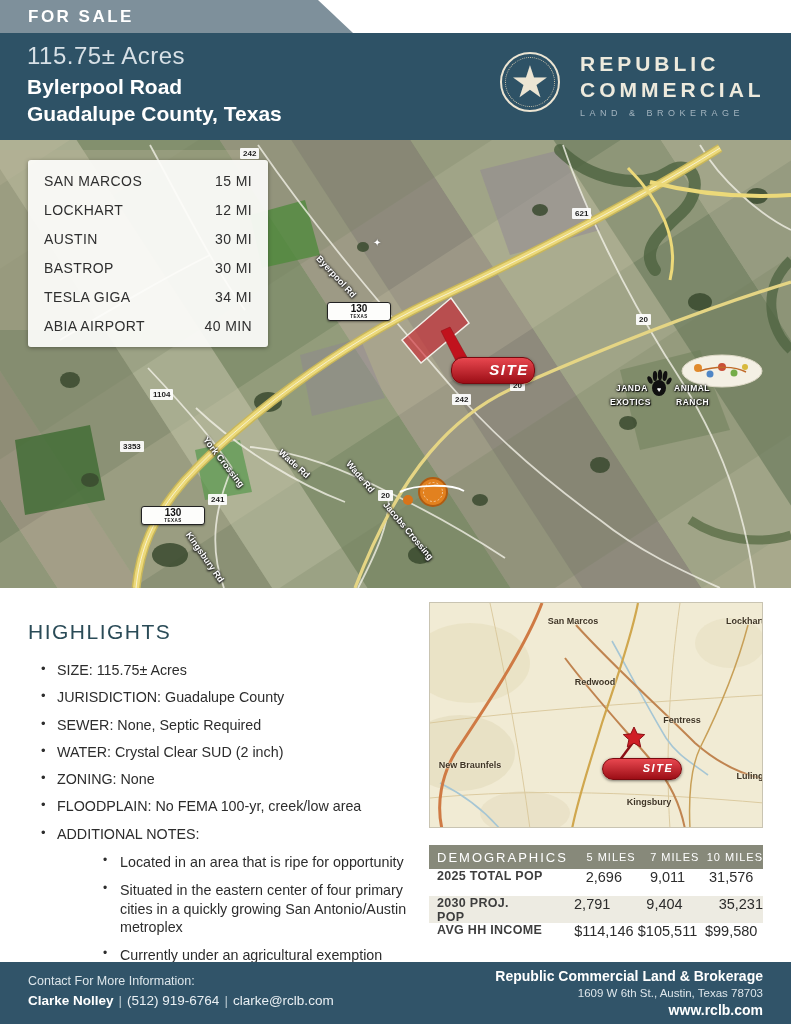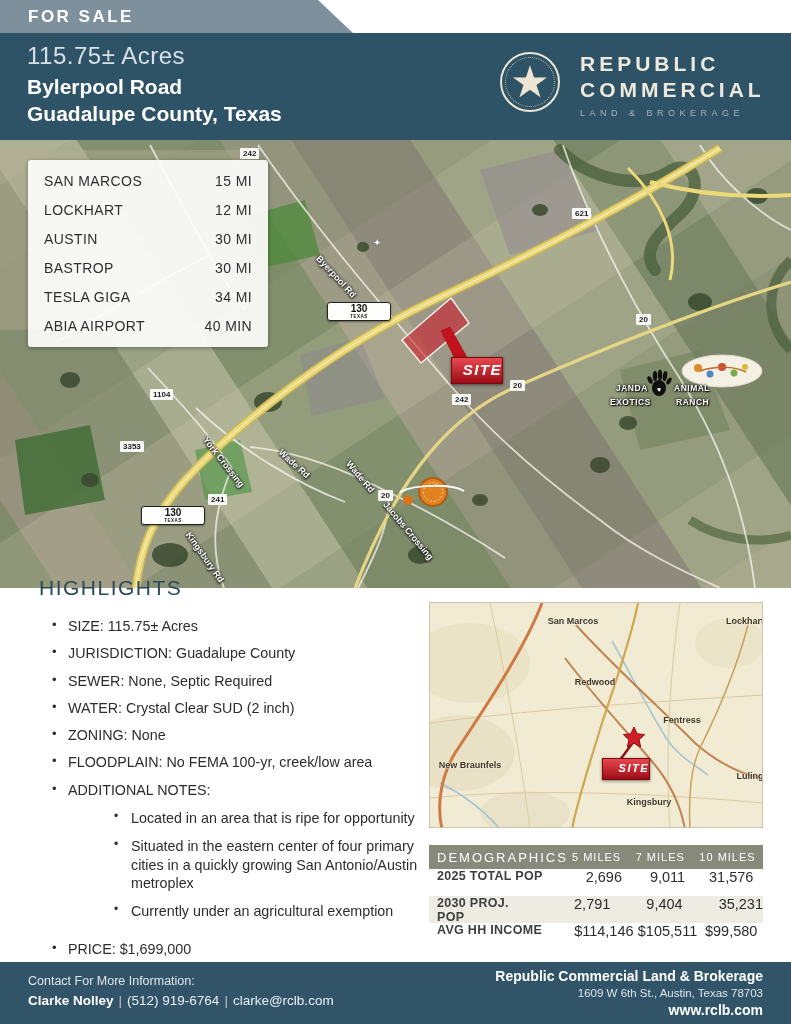--- a/index.html
+++ b/index.html
@@ -43,28 +43,28 @@
   .map-lbl{position:absolute;background:rgba(255,255,255,.92);color:#1d1d1d;font-size:8px;
         font-weight:bold;line-height:11px;padding:0 3px;border-radius:1px;}
   .shield{position:absolute;width:26px;background:#fdfdfb;border:1px solid #222;border-radius:3px;
         text-align:center;padding:1px 18px;box-shadow:0 1px 2px rgba(0,0,0,.4);}
   .shield .num{font-size:10px;font-weight:bold;color:#111;line-height:10px;}
   .shield .st{font-size:4.5px;font-weight:bold;color:#111;line-height:5px;letter-spacing:.5px;}
   .road-name{position:absolute;color:#fff;font-size:9px;font-weight:bold;white-space:nowrap;
         text-shadow:0 0 2px #222,0 0 3px #222,1px 1px 2px #222;transform-origin:left center;}
   .janda-word{position:absolute;color:#fff;font-size:8.5px;font-weight:bold;letter-spacing:.5px;
         text-shadow:0 0 2px #111,0 0 3px #111,1px 1px 1px #111;}
-  .site-badge{position:absolute;border-radius:0;border:1px solid #7a090f;color:#fff;
-        font-weight:bold;font-style:italic;text-align:right;letter-spacing:1.5px;
-        background:linear-gradient(#e8474f,#9c0e16);box-shadow:0 1px 3px rgba(0,0,0,.5);}
+  .site-badge{position:absolute;border-radius:12px;border:1px solid #7a090f;color:#fff;
+        font-weight:bold;font-style:italic;text-align:center;letter-spacing:1.5px;
+        background:linear-gradient(#e8474f,#9c0e16);box-shadow:0 1px 3px rgba(0,0,0,.5);padding-left:32px;}
   .site-badge.aerial-site{left:451px;top:217px;width:50px;height:25px;font-size:15px;line-height:24px;}
   .star-dot{position:absolute;left:373px;top:97px;color:#fff;font-size:10px;text-shadow:0 0 2px #555;}
 
   
-  .highlights{position:absolute;left:28px;top:576px;width:395px;margin-left:11px;}
+  .highlights{position:absolute;left:28px;top:620px;width:395px;}
   .hl-title{font-size:21px;letter-spacing:1.5px;color:#2a4b57;font-weight:normal;margin:0;}
   .hl-list{list-style:none;margin:17px 0 0;padding:0;}
   .hl-item{display:flex;margin-bottom:9px;font-size:14.3px;color:#2d2d2d;line-height:1.28;}
   .hl-bullet{flex:none;width:16px;margin-left:13px;font-size:13px;}
   .hl-text{flex:1;}
   .hl-sub{list-style:none;margin:10px 0 1px;padding:0;}
   .hl-subitem{display:flex;margin-bottom:10px;font-size:14.3px;color:#2d2d2d;line-height:1.28;}
   .hl-sub .hl-bullet{margin-left:46px;width:17px;font-size:12px;}
   .hl-sub .hl-text{max-width:330px;}
 
@@ -72,21 +72,21 @@
   .region-map{position:absolute;left:429px;top:602px;width:334px;height:226px;background:#f1ebd4;
         border:1px solid #c9c4b2;box-sizing:border-box;overflow:hidden;}
   .city-lbl{position:absolute;transform:translateX(-50%);font-size:9px;font-weight:bold;color:#3f3526;
         white-space:nowrap;text-shadow:0 0 2px #f6f0dc,0 0 2px #f6f0dc;}
   .site-badge.region-site{left:172px;top:155px;width:46px;height:20px;font-size:11px;line-height:19px;}
 
   
   .demographics{position:absolute;left:429px;top:845px;width:334px;}
   .demo-head{display:flex;align-items:center;height:24px;background:#87897a;color:#fff;}
   .demo-title{width:135px;padding-left:8px;font-size:13px;letter-spacing:2px;}
-  .demo-col{flex:1;text-align:left;font-size:11px;letter-spacing:1px;}
+  .demo-col{flex:1;text-align:right;font-size:11px;letter-spacing:1px;}
   .demo-row{display:flex;align-items:flex-start;height:27px;font-size:13px;color:#333;}
   .demo-row.alt{background:#edebe2;gap:36px;}
   .demo-label{width:135px;padding-left:8px;font-weight:bold;color:#3e3e3e;letter-spacing:.3px;font-size:12.5px;}
   .demo-val{flex:1;text-align:center;font-size:14.5px;color:#2c2c2c;}
 
   
   .footer{position:absolute;left:0;top:962px;width:791px;height:62px;background:#315469;color:#fff;}
   .foot-left{position:absolute;left:28px;top:12px;}
   .foot-l1{font-size:12.5px;color:#dde6eb;margin-bottom:5px;}
   .foot-l2{font-size:13.5px;color:#e9eff3;}

